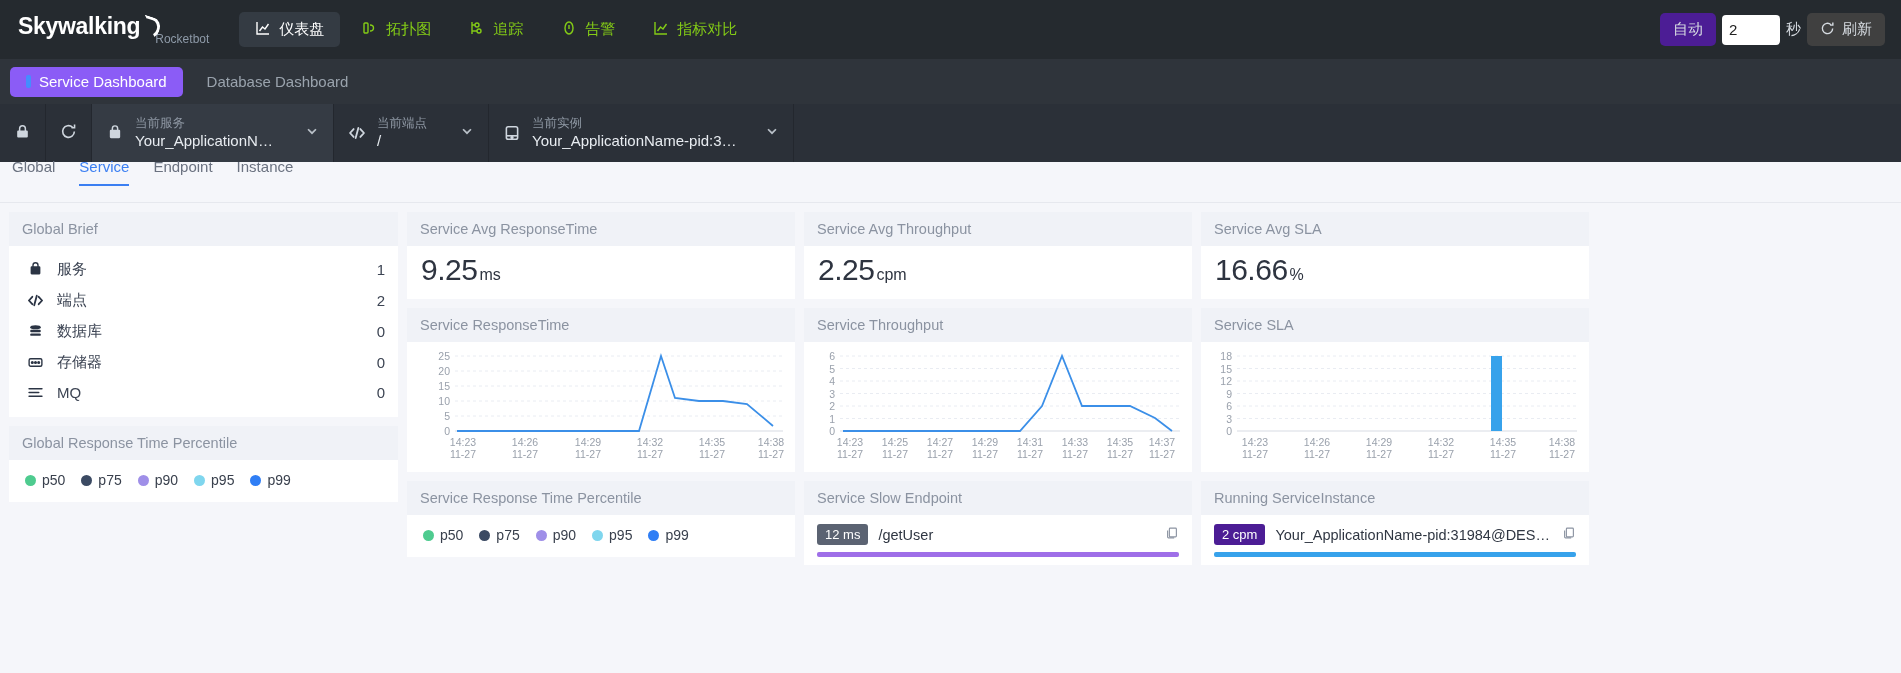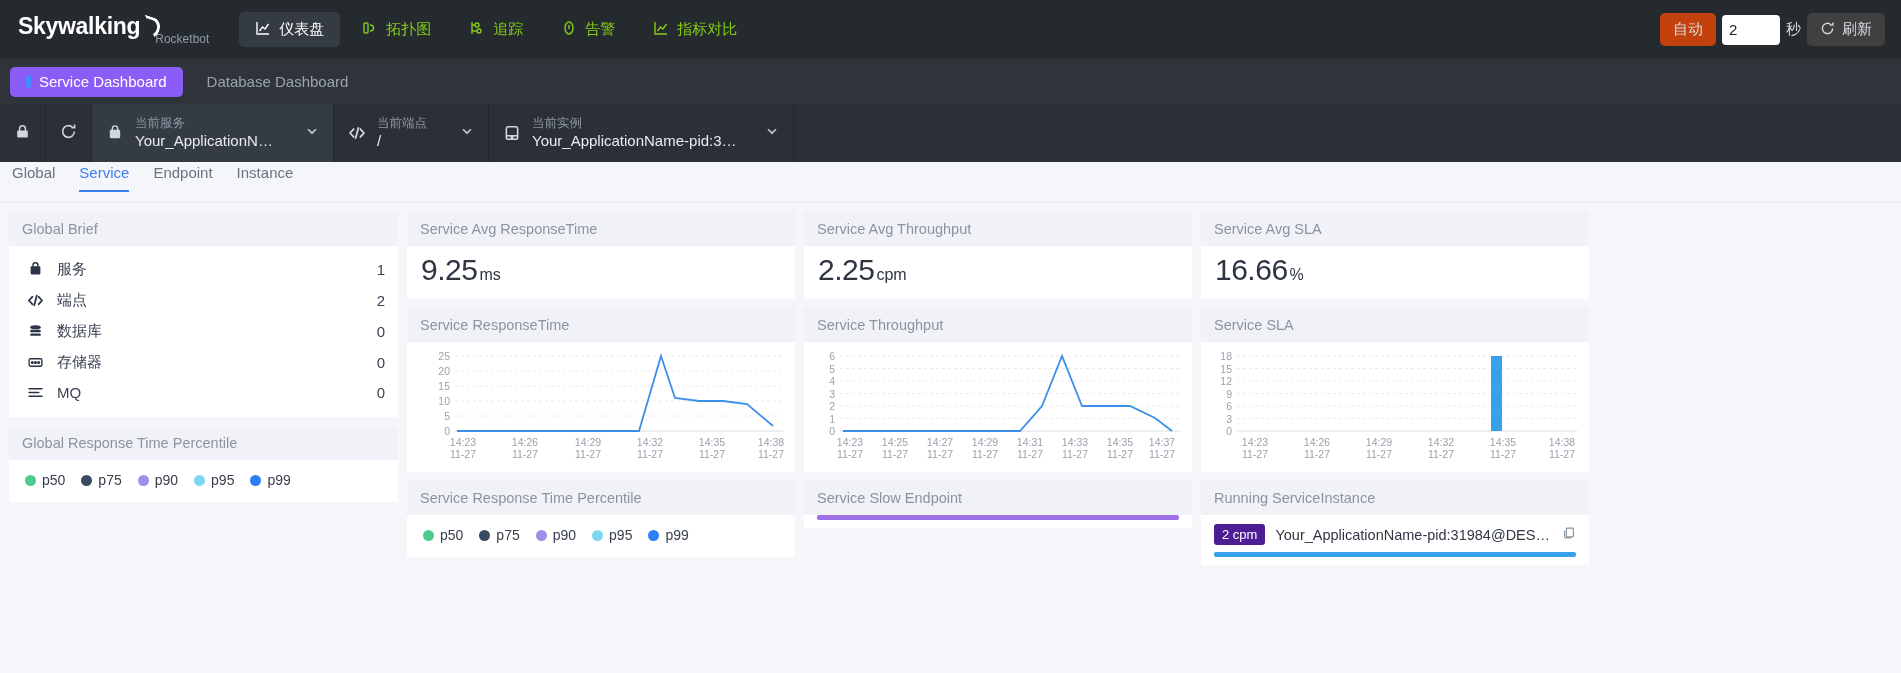--- a/index.html
+++ b/index.html
@@ -33,21 +33,21 @@
   .navitem {
     display: flex; align-items: center; gap: 8px; color: #84cc16;
     font-size: 15px; padding: 8px 16px; border-radius: 5px; cursor: pointer;
     white-space: nowrap;
   }
   .navitem.active { background: #343b43; color: #fff; }
   .navitem svg { flex: none; }
 
   .topright { position: absolute; right: 16px; display: flex; align-items: center; gap: 6px; }
   .tr-btn {
-    color: #d6dbe1; font-size: 15px; background: #c2410c;
+    color: #d6dbe1; font-size: 15px; background: #4c1d95;
     padding: 7px 13px; border-radius: 5px; cursor: pointer;
   }
   .tr-input {
     width: 58px; height: 30px; border: none; border-radius: 4px;
     background: #fff; color: #222; font-size: 15px; padding: 0 7px;
     font-family: "Liberation Sans", sans-serif;
   }
   .tr-unit { color: #d6dbe1; font-size: 15px; }
   .tr-refresh {
     display: flex; align-items: center; gap: 7px; color: #d6dbe1; font-size: 15px;
@@ -87,21 +87,21 @@
   }
   .selector .s-caret { margin-left: auto; color: #b9c0c8; padding-left: 14px; flex: none; }
   .sel-w1 { width: 242px; }
   .sel-w2 { width: 155px; }
   .sel-w3 { width: 305px; }
   .selbar-rest { flex: 1; }
 
   
   .pagetabs {
     height: 41px; background: #f5f6fa; display: flex; align-items: flex-end;
-    gap: 24px; padding: 10px 12px; border-bottom: 1px solid #e6e8ee;
+    gap: 24px; padding: 16px 12px; border-bottom: 1px solid #e6e8ee;
   }
   .ptab {
     font-size: 15px; color: #6b7280; padding-bottom: 9px; cursor: pointer;
     border-bottom: 2px solid transparent;
   }
   .ptab.active { color: #3b7ff2; border-bottom-color: #3b7ff2; }
 
   
   .grid {
     display: grid; grid-template-columns: 389px 388px 388px 388px;
@@ -534,20 +534,30 @@
               <text x="310" y="110">11-27</text>
             <text x="352" y="98">14:37</text>
               <text x="352" y="110">11-27</text>
           </g>
         </svg>
       </div>
     </div>
 
     <div class="card">
       <div class="card-head">Service Slow Endpoint</div>
+      <div class="listrow">
+        <span class="tag">12 ms</span>
+        <span class="lname">/getUser</span>
+        <span class="copy">
+          <svg width="14" height="14" viewBox="0 0 16 16" fill="none" stroke="currentColor" stroke-width="1.3">
+              <rect x="5" y="2.5" width="8" height="10" rx="1"></rect>
+              <path d="M10.5 13.5H4a1 1 0 0 1-1-1V5"></path>
+            </svg>
+        </span>
+      </div>
       <div class="bar-holder">
         <div class="bar" style="background:#9f6fe8;width:100%"></div>
       </div>
     </div>
   </div>
 
   <div class="col">
     <div class="card">
       <div class="card-head">Service Avg SLA</div>
       <div class="bigval">

